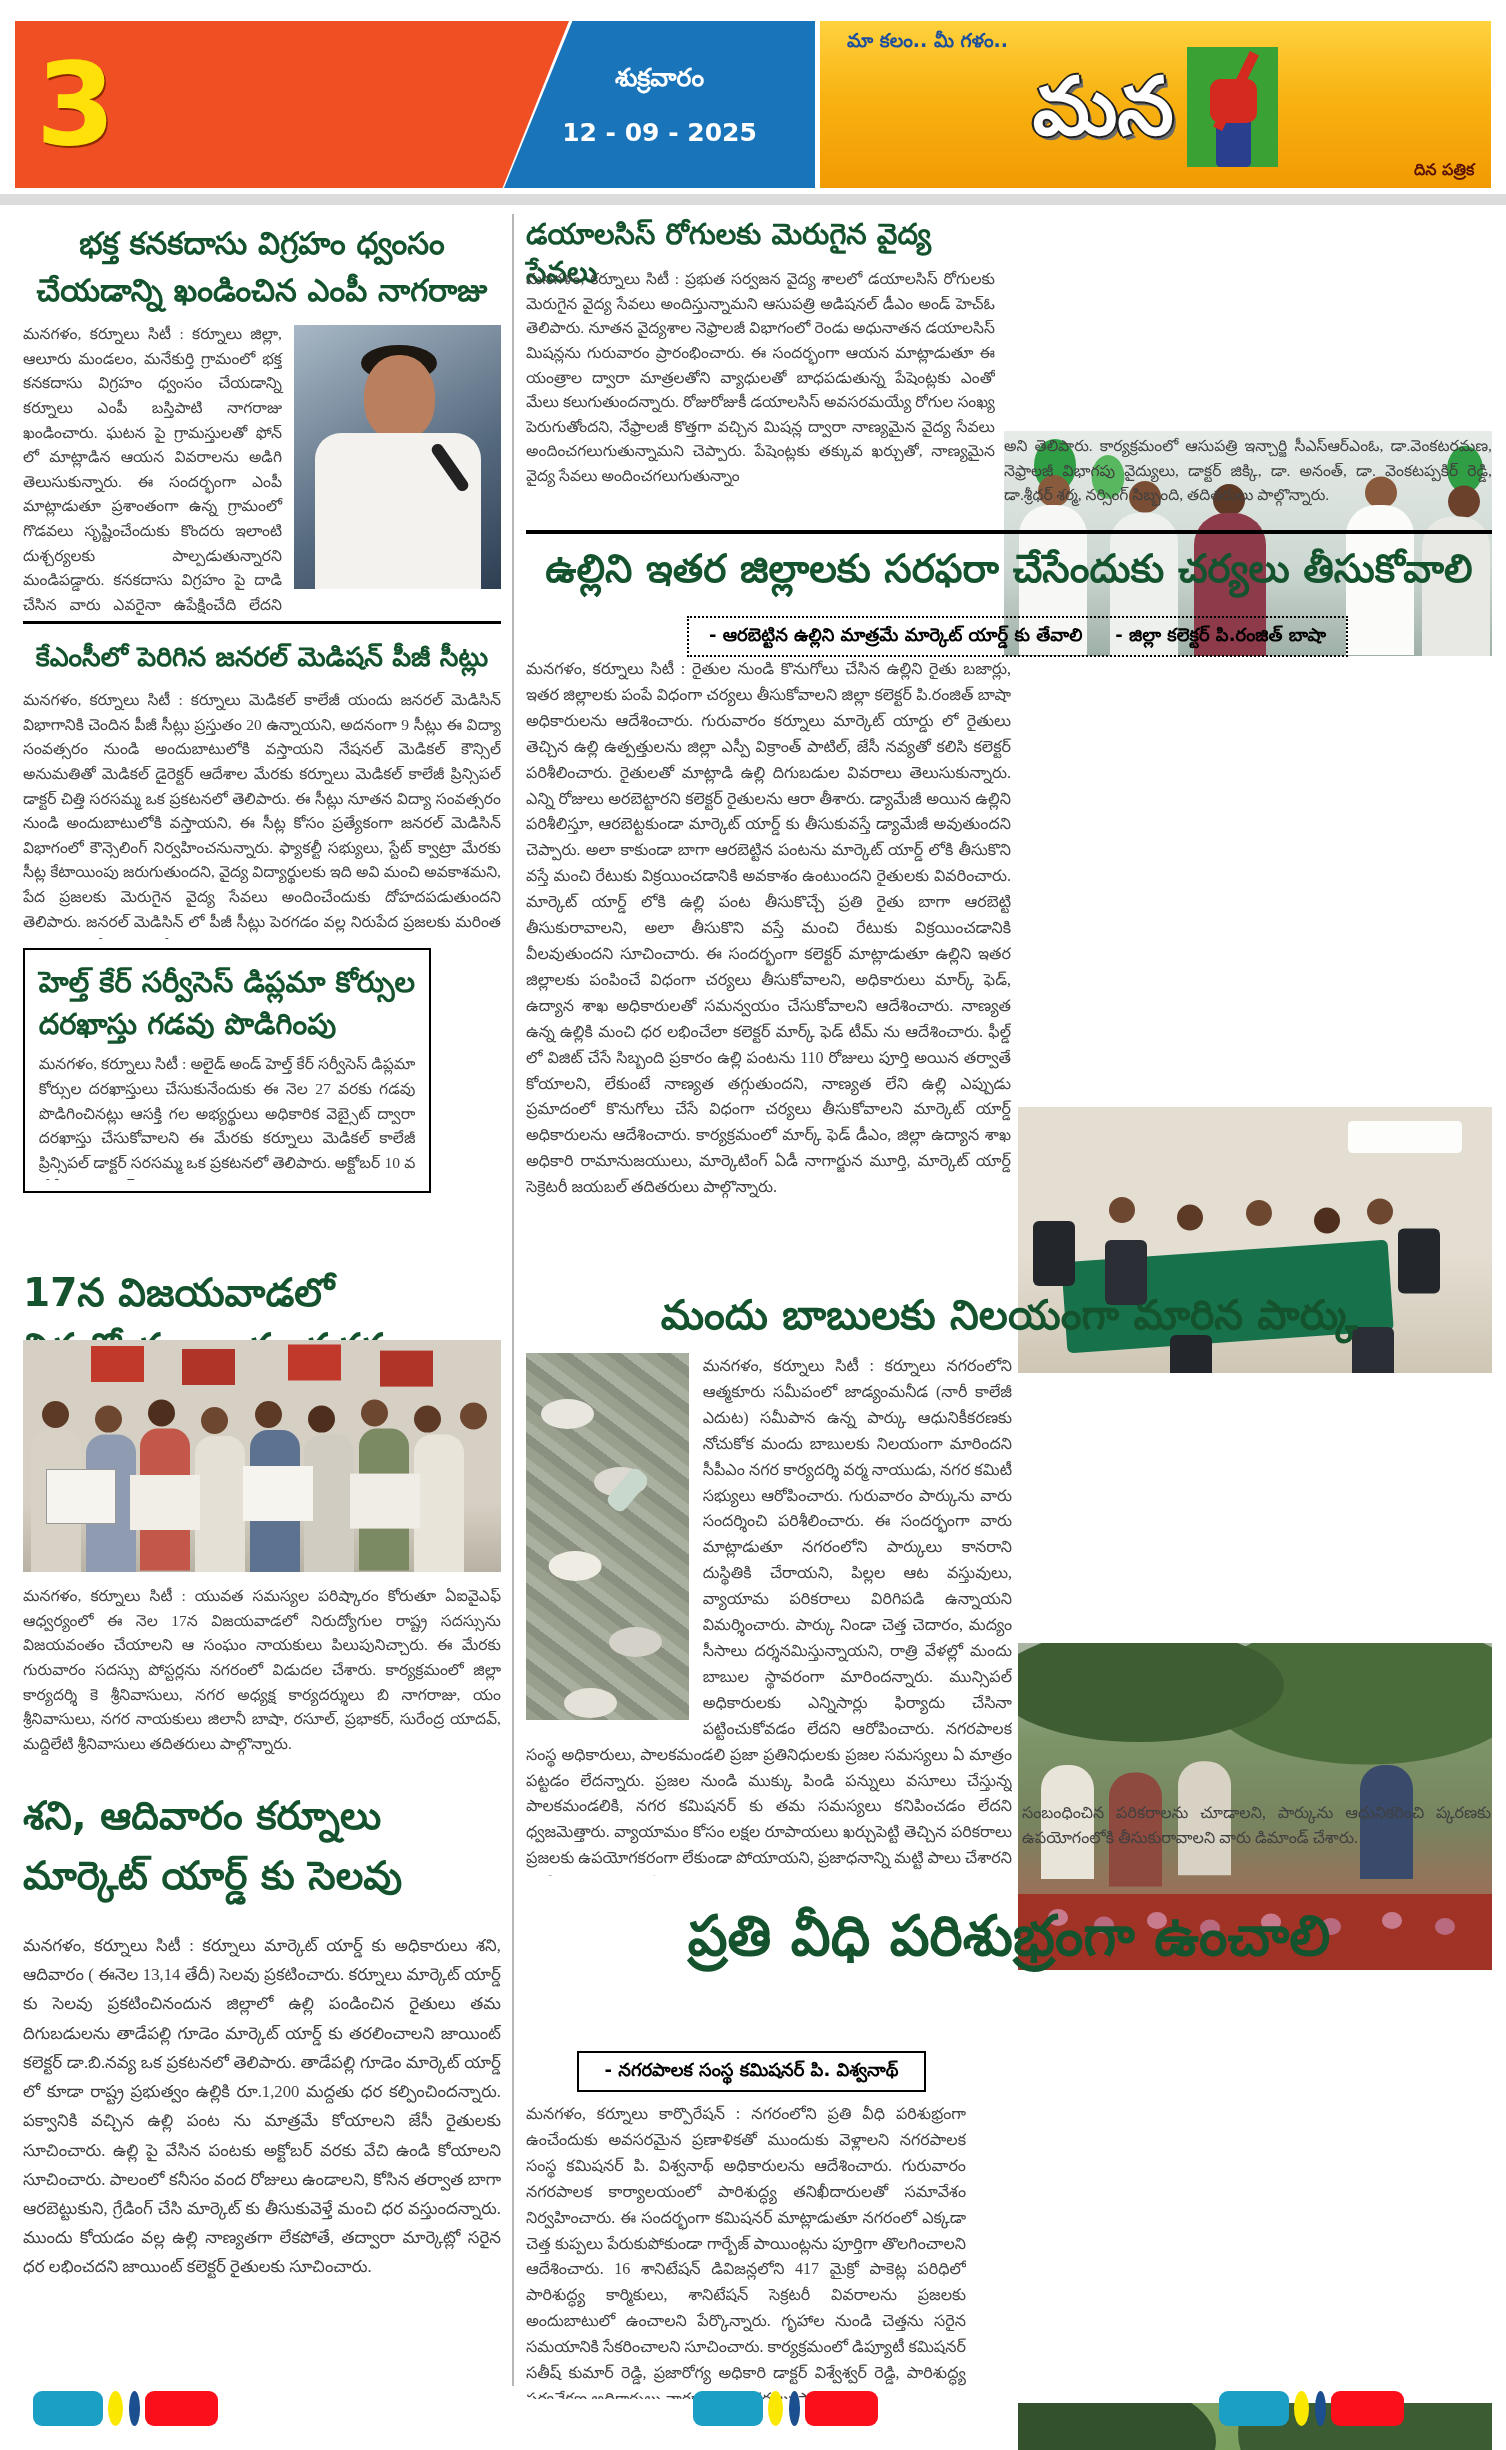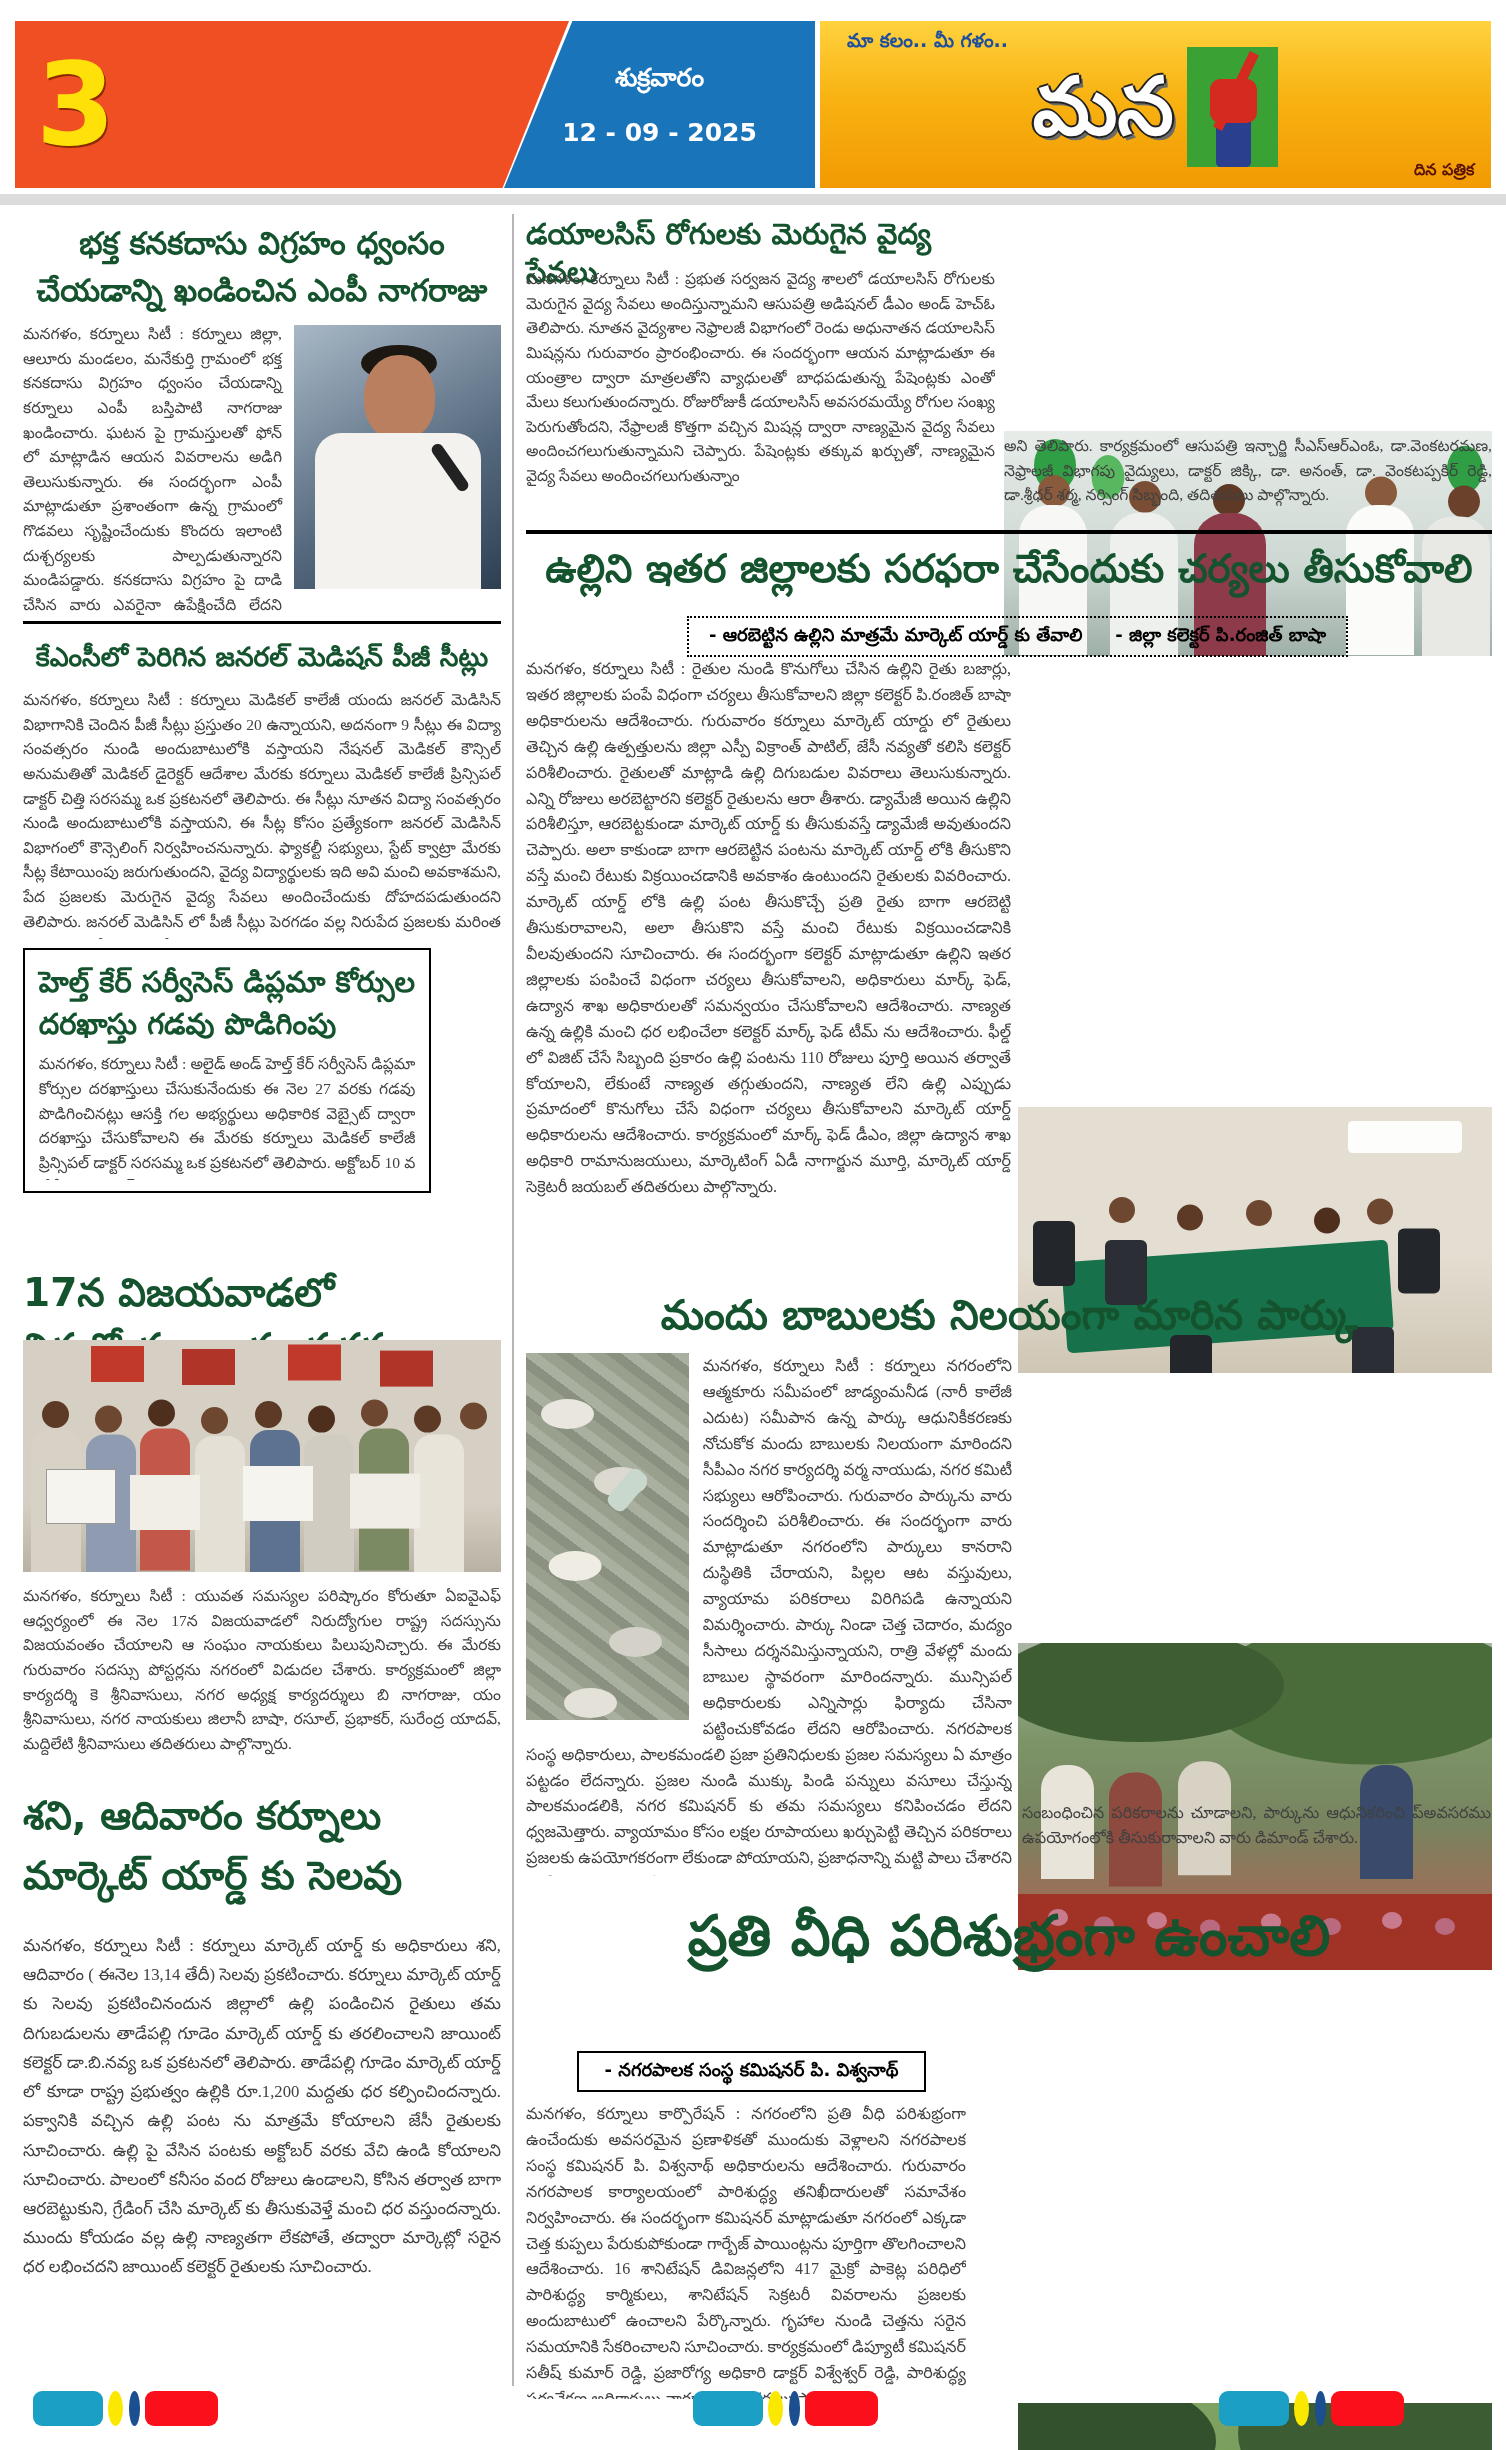--- a/index.html
+++ b/index.html
@@ -144,21 +144,21 @@
     <div class="photo" style="float:left;width:163px;height:367px;margin:0 13.7px 4.6px 0;background:repeating-linear-gradient(37deg,#9aa08e 0 10.6px,#8b9180 10.6px 20px,#aab0a0 20px 30px);">
       <i style="left:15px;top:46px;width:53px;height:30px;border-radius:50%;background:#e8e6df;box-shadow:53px 68px 0 #dcd9d0,7.6px 152px 0 #efece4,68px 228px 0 #d4d1c8,23px 289px 0 #e4e1d8;"></i>
       <i style="left:91px;top:114px;width:21px;height:46px;border-radius:7.6px;background:#c8d8cc;transform:rotate(40deg);"></i>
     </div>
     <span>మనగళం, కర్నూలు సిటీ : కర్నూలు నగరంలోని ఆత్మకూరు సమీపంలో జాడ్యంమనీడ (నారీ కాలేజీ ఎదుట) సమీపాన ఉన్న పార్కు ఆధునికీకరణకు నోచుకోక మందు బాబులకు నిలయంగా మారిందని సీపీఎం నగర కార్యదర్శి వర్మ నాయుడు, నగర కమిటీ సభ్యులు ఆరోపించారు. గురువారం పార్కును వారు సందర్శించి పరిశీలించారు. ఈ సందర్భంగా వారు మాట్లాడుతూ నగరంలోని పార్కులు కానరాని దుస్థితికి చేరాయని, పిల్లల ఆట వస్తువులు, వ్యాయామ పరికరాలు విరిగిపడి ఉన్నాయని విమర్శించారు. పార్కు నిండా చెత్త చెదారం, మద్యం సీసాలు దర్శనమిస్తున్నాయని, రాత్రి వేళల్లో మందు బాబుల స్థావరంగా మారిందన్నారు. మున్సిపల్ అధికారులకు ఎన్నిసార్లు ఫిర్యాదు చేసినా పట్టించుకోవడం లేదని ఆరోపించారు. నగరపాలక సంస్థ అధికారులు, పాలకమండలి ప్రజా ప్రతినిధులకు ప్రజల సమస్యలు ఏ మాత్రం పట్టడం లేదన్నారు. ప్రజల నుండి ముక్కు పిండి పన్నులు వసూలు చేస్తున్న పాలకమండలికి, నగర కమిషనర్ కు తమ సమస్యలు కనిపించడం లేదని ధ్వజమెత్తారు. వ్యాయామం కోసం లక్షల రూపాయలు ఖర్చుపెట్టి తెచ్చిన పరికరాలు ప్రజలకు ఉపయోగకరంగా లేకుండా పోయాయని, ప్రజాధనాన్ని మట్టి పాలు చేశారని ఆరోపించారు. తక్షణమే విరిగిపడిన వ్యాయామానికి</span>
   </div>
   <div class="abs photo" style="left:1018px;top:1353px;width:474px;height:439px;background:linear-gradient(160deg,#86a868 0%,#6a9350 45%,#577d41 100%);">
     <i style="left:-30px;top:-23px;width:228px;height:122px;border-radius:50%;background:#33512c;box-shadow:273px -7.6px 0 23px #3c5c33;"></i>
 
   </div>
-  <div class="abs body-txt" style="left:1022px;top:1800px;width:469px;height:59px;font-size:16px;">సంబంధించిన పరికరాలను చూడాలని, పార్కును ఆధునికరించి ప్అవసరము ఉపయోగంలోకి తీసుకురావాలని వారు డిమాండ్ చేశారు.</div>
+  <div class="abs body-txt" style="left:1022px;top:1800px;width:469px;height:59px;font-size:16px;">సంబంధించిన పరికరాలను చూడాలని, పార్కును ఆధునికరించి ప్కరణకు ఉపయోగంలోకి తీసుకురావాలని వారు డిమాండ్ చేశారు.</div>
 
   <div class="abs hl" style="left:526px;top:1902px;width:966px;font-size:56px;line-height:1.2;text-align:center;">ప్రతి వీధి పరిశుభ్రంగా ఉంచాలి</div>
   <div class="abs byline-box" style="left:577px;top:2043px;width:349px;height:41px;border:2.3px solid #000;justify-content:center;">
     <span>- నగరపాలక సంస్థ కమిషనర్ పి. విశ్వనాథ్</span>
   </div>
   <div class="abs body-txt" style="left:526px;top:2101px;width:440px;height:298px;font-size:16px;line-height:1.62;">మనగళం, కర్నూలు కార్పొరేషన్ : నగరంలోని ప్రతి వీధి పరిశుభ్రంగా ఉంచేందుకు అవసరమైన ప్రణాళికతో ముందుకు వెళ్లాలని నగరపాలక సంస్థ కమిషనర్ పి. విశ్వనాథ్ అధికారులను ఆదేశించారు. గురువారం నగరపాలక కార్యాలయంలో పారిశుద్ధ్య తనిఖీదారులతో సమావేశం నిర్వహించారు. ఈ సందర్భంగా కమిషనర్ మాట్లాడుతూ నగరంలో ఎక్కడా చెత్త కుప్పలు పేరుకుపోకుండా గార్బేజ్ పాయింట్లను పూర్తిగా తొలగించాలని ఆదేశించారు. 16 శానిటేషన్ డివిజన్లలోని 417 మైక్రో పాకెట్ల పరిధిలో పారిశుద్ధ్య కార్మికులు, శానిటేషన్ సెక్రటరీ వివరాలను ప్రజలకు అందుబాటులో ఉంచాలని పేర్కొన్నారు. గృహాల నుండి చెత్తను సరైన సమయానికి సేకరించాలని సూచించారు. కార్యక్రమంలో డిప్యూటీ కమిషనర్ సతీష్ కుమార్ రెడ్డి, ప్రజారోగ్య అధికారి డాక్టర్ విశ్వేశ్వర్ రెడ్డి, పారిశుద్ధ్య పర్యవేక్షణ అధికారులు నాగరాజు తదితరులు పాల్గొన్నారు.</div>
 
   <div class="abs cap" style="left:33px;top:2391px;">
     <span class="c1"></span>
     <span class="c2"></span>

